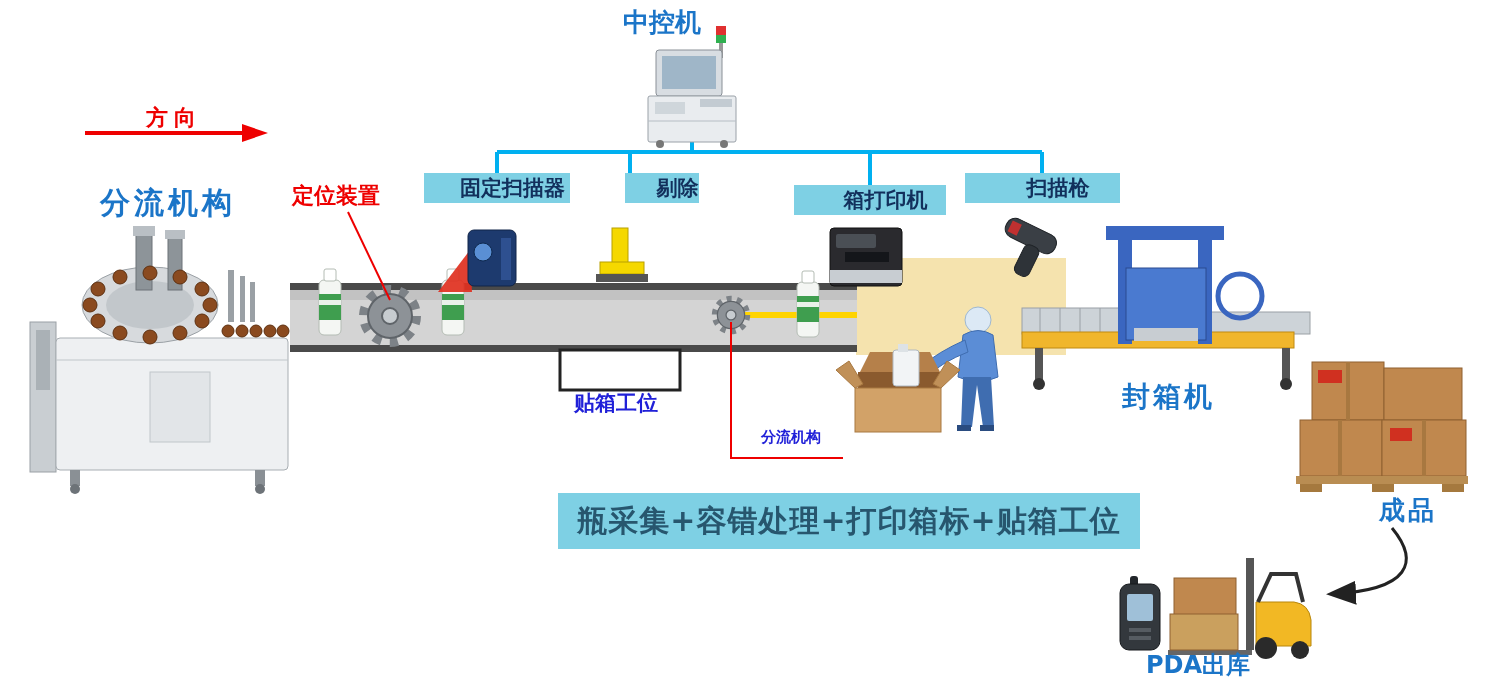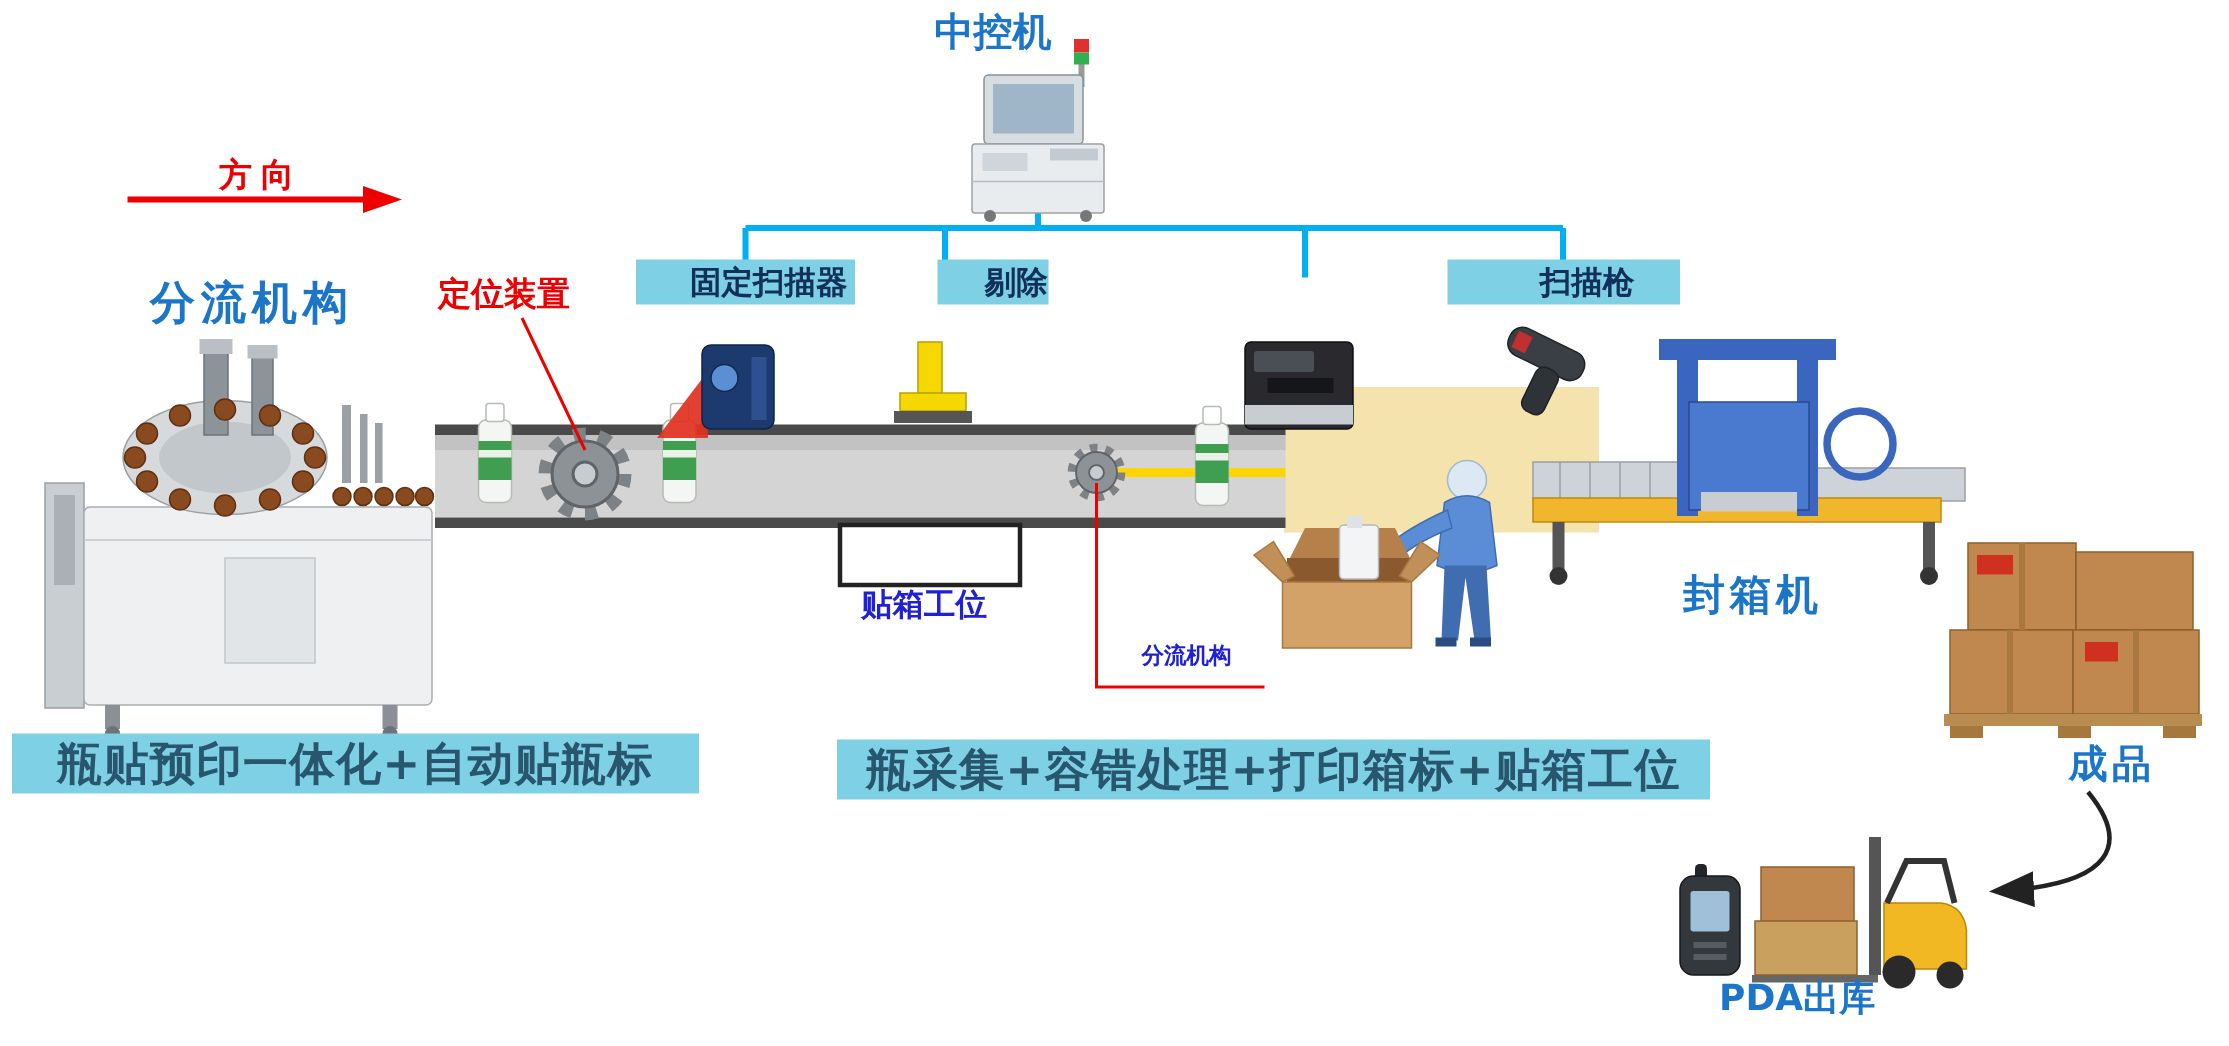--- a/index.html
+++ b/index.html
@@ -242,30 +242,30 @@
   <div class="lbl lbl-blue" style="left:612px; top:8px; width:100px; text-align:center; font-size:26px;">中控机</div>
 
   <div class="lbl lbl-blue" style="left:100px; top:186px; font-size:30px; letter-spacing:4px;">分流机构</div>
 
   <div class="lbl lbl-red" style="left:292px; top:186px; font-size:22px;font-family:Liberation Mono, monospace;">定位装置</div>
 
   <div class="tag" style="left:424px; top:173px; width:146px; height:30px;">固定扫描器</div>
 
   <div class="tag" style="left:594px; top:173px; width:74px; height:30px;margin-left:31px;">剔除</div>
 
+  <div class="tag" style="left:794px; top:185px; width:152px; height:30px;">箱打印机</div>
 
   <div class="tag" style="left:965px; top:173px; width:155px; height:30px;">扫描枪</div>
 
   <div class="lbl lbl-note" style="left:574px; top:392px; font-size:21px;">贴箱工位</div>
 
   <div class="lbl lbl-note" style="left:737px; top:429px; font-size:15px;margin-left:24px;">分流机构</div>
 
   <div class="lbl lbl-blue" style="left:1122px; top:382px; font-size:28px; letter-spacing:3px;">封箱机</div>
 
   <div class="lbl lbl-blue" style="left:1348px; top:496px; font-size:26px; letter-spacing:3px;margin-left:31px;">成品</div>
 
   <div class="lbl lbl-blue" style="left:1146px; top:652px; font-size:24px;">PDA出库</div>
 
-  <div class="stage-bar" style="left:8px; top:489px; width:458px; height:40px;">瓶贴预印一体化+自动贴瓶标</div>
-
-  <div class="stage-bar" style="left:558px; top:493px; width:582px; height:40px;">瓶采集+容错处理+打印箱标+贴箱工位</div>
+
+  <div class="stage-bar" style="left:558px; top:493px; width:582px; height:56px;">瓶采集+容错处理+打印箱标+贴箱工位</div>
 
 </div>
 
 </body></html>

